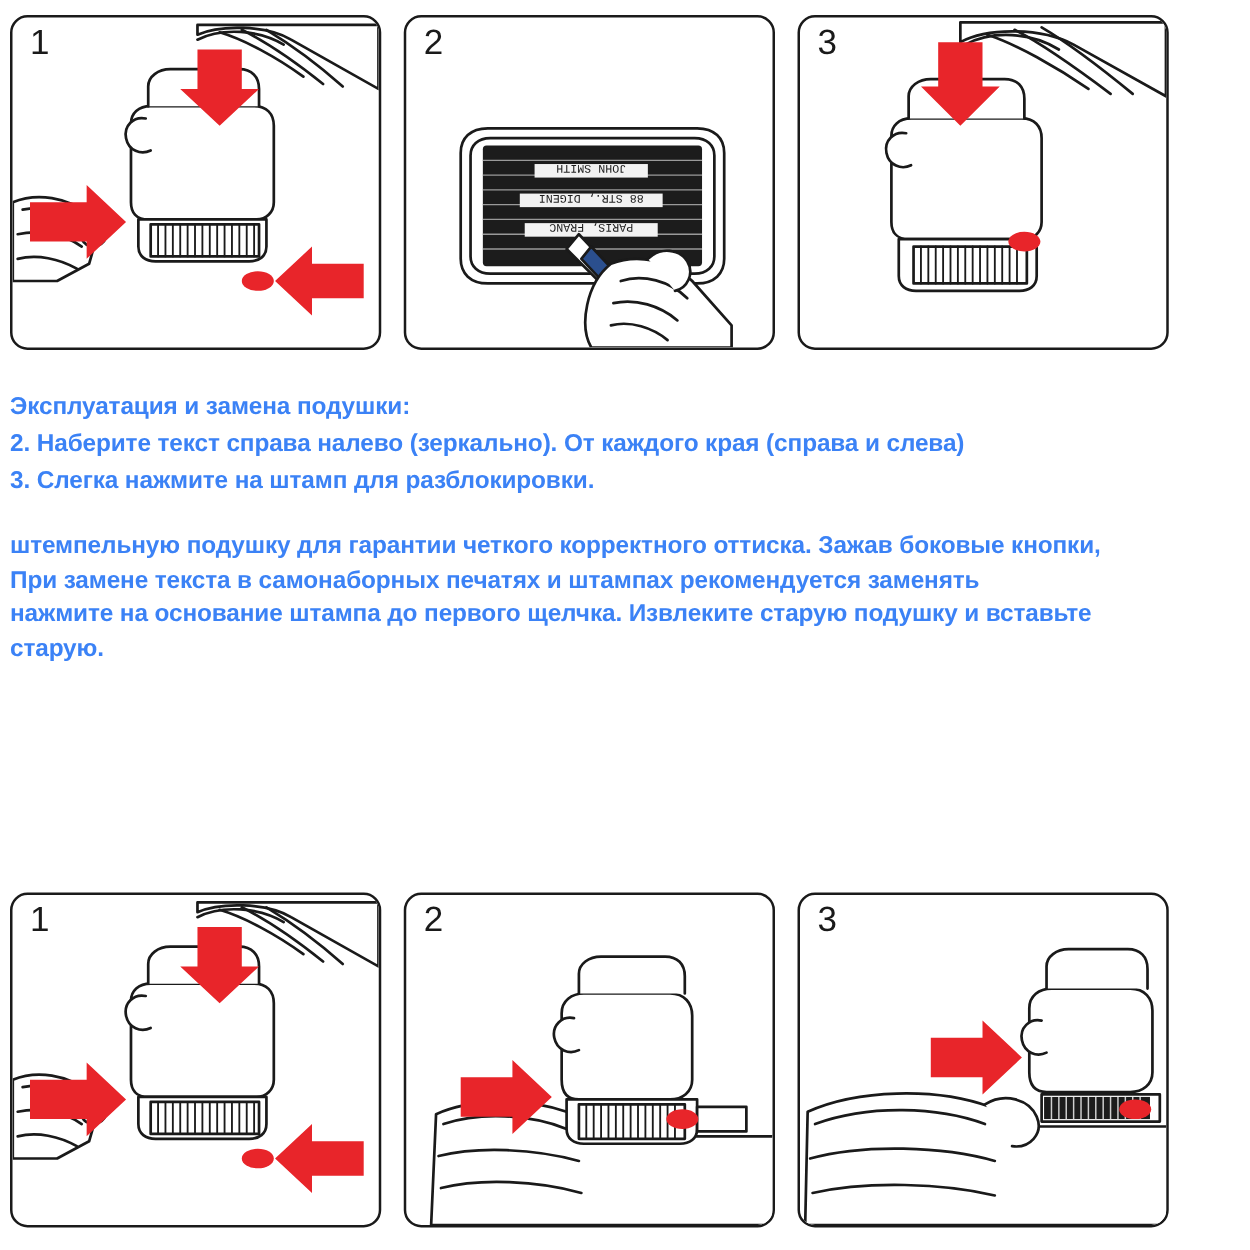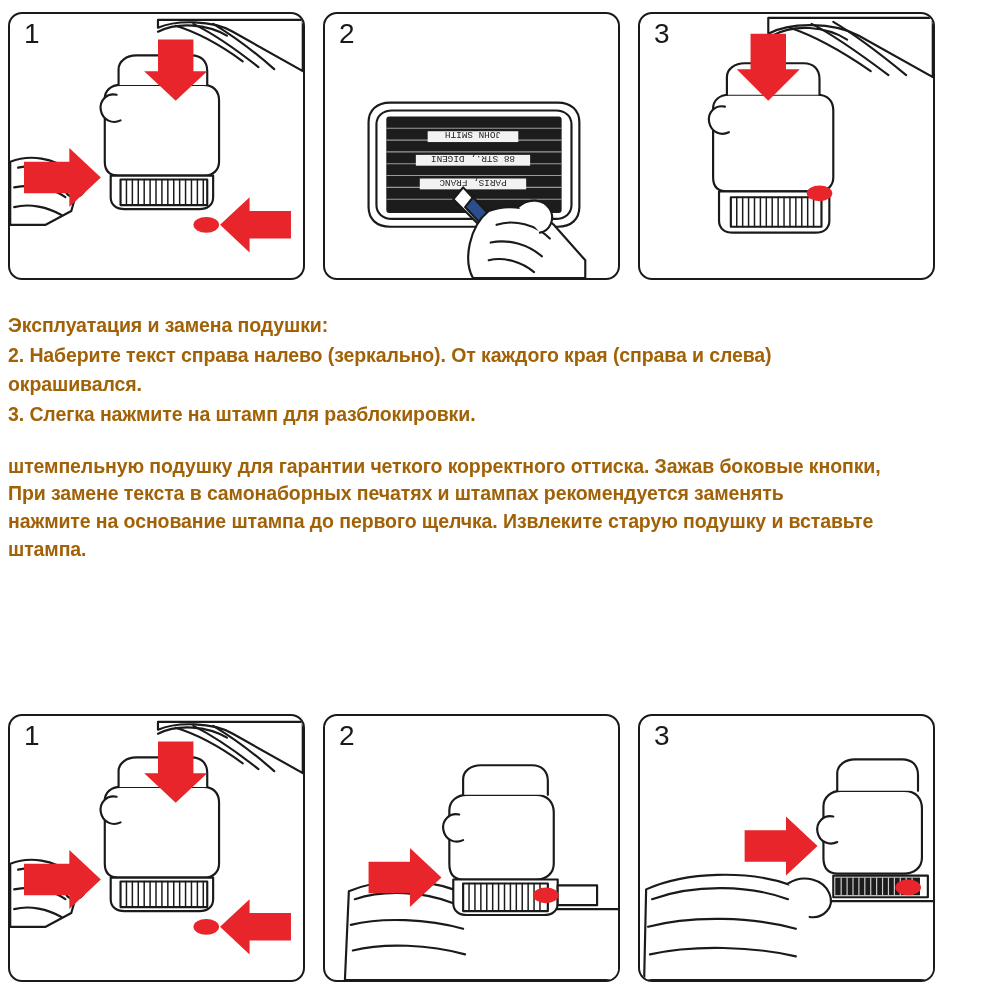--- a/index.html
+++ b/index.html
@@ -66,21 +66,21 @@
     left: 8px;
     right: 8px;
     box-sizing: border-box;
     font-family: "Liberation Sans", sans-serif;
   }
   .textblock p {
     margin: 0 0 2px 0;
     font-size: 19.5px;
     line-height: 1.42;
     font-weight: bold;
-    color: #a16207;
+    color: #3b82f6;
     letter-spacing: -0.1px;
   }
   .textblock .gap {
     height: 22px;
   }
   .para2 p {
     margin: 0;
   }
 </style>
 </head>
@@ -234,28 +234,27 @@
           <path d="M112 20 L148 20 L148 56 L162 56 L130 88 L98 56 L112 56 Z"></path>
         </g>
       </svg>
 
     </div>
   </div>
 
   <div class="textblock" style="top:312px;">
     <p>Эксплуатация и замена подушки:</p>
     <p>2. Наберите текст справа налево (зеркально). От каждого края (справа и слева)</p>
-    <p>окрашивался.</p>
     <p>3. Слегка нажмите на штамп для разблокировки.</p>
     <div class="gap"></div>
     <div class="para2">
       <p>штемпельную подушку для гарантии четкого корректного оттиска. Зажав боковые кнопки,</p>
       <p>При замене текста в самонаборных печатях и штампах рекомендуется заменять</p>
       <p>нажмите на основание штампа до первого щелчка. Извлеките старую подушку и вставьте</p>
-      <p>штампа.</p>
+      <p>старую.</p>
     </div>
   </div>
 
   <div class="panel-row" style="position:absolute; top:714px; left:0;">
 
     <div class="panel">
       <span class="num">1</span>
       <svg viewBox="0 0 297 268">
         <g fill="none" stroke="#1a1a1a" stroke-width="2.2" stroke-linejoin="round" stroke-linecap="round">
           <path d="M150 14 C168 6 206 6 226 18 L297 58 L297 6 L150 6 Z" fill="#fff"></path>

